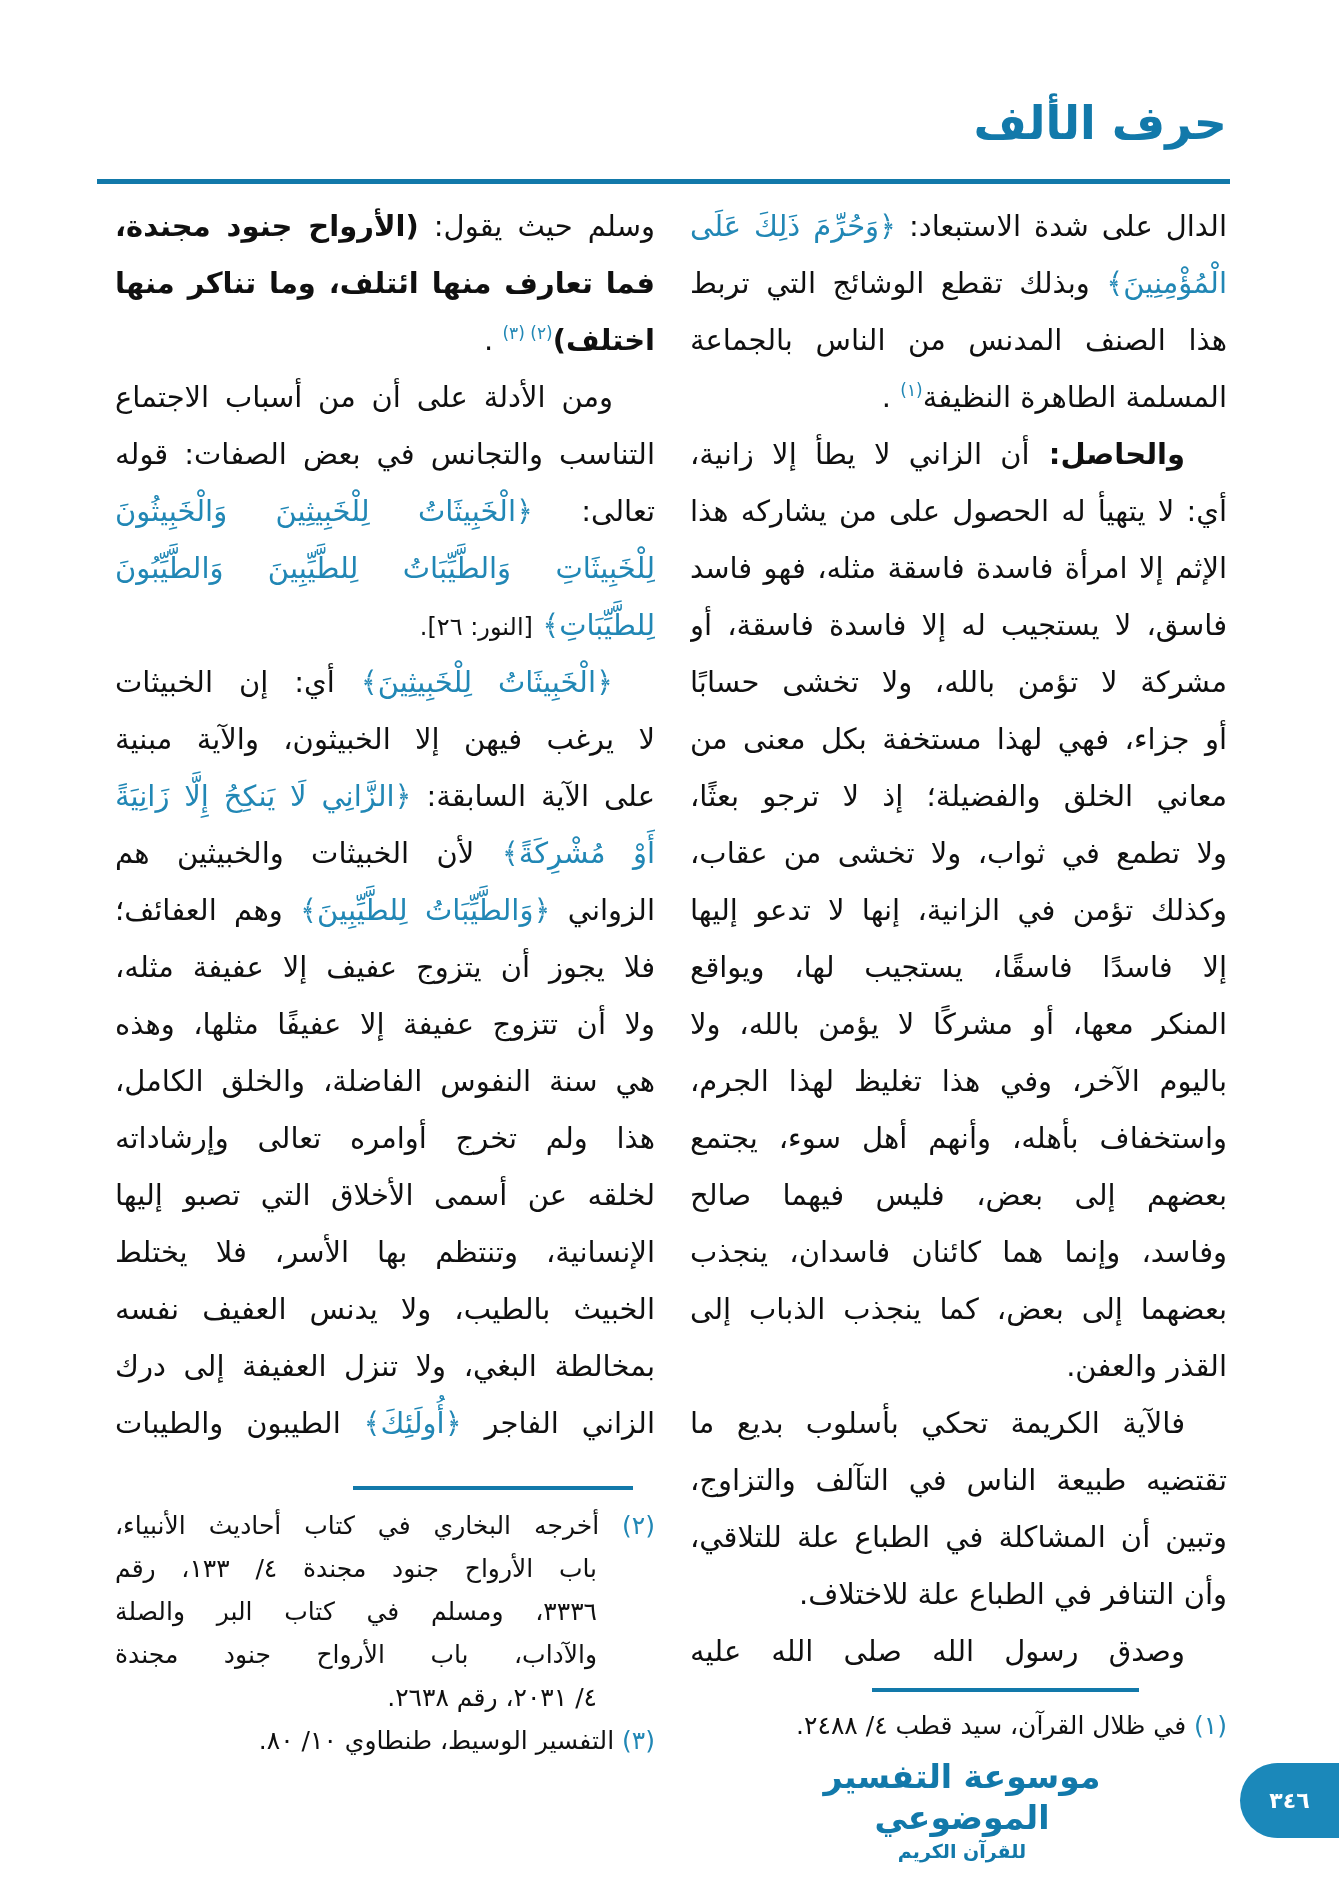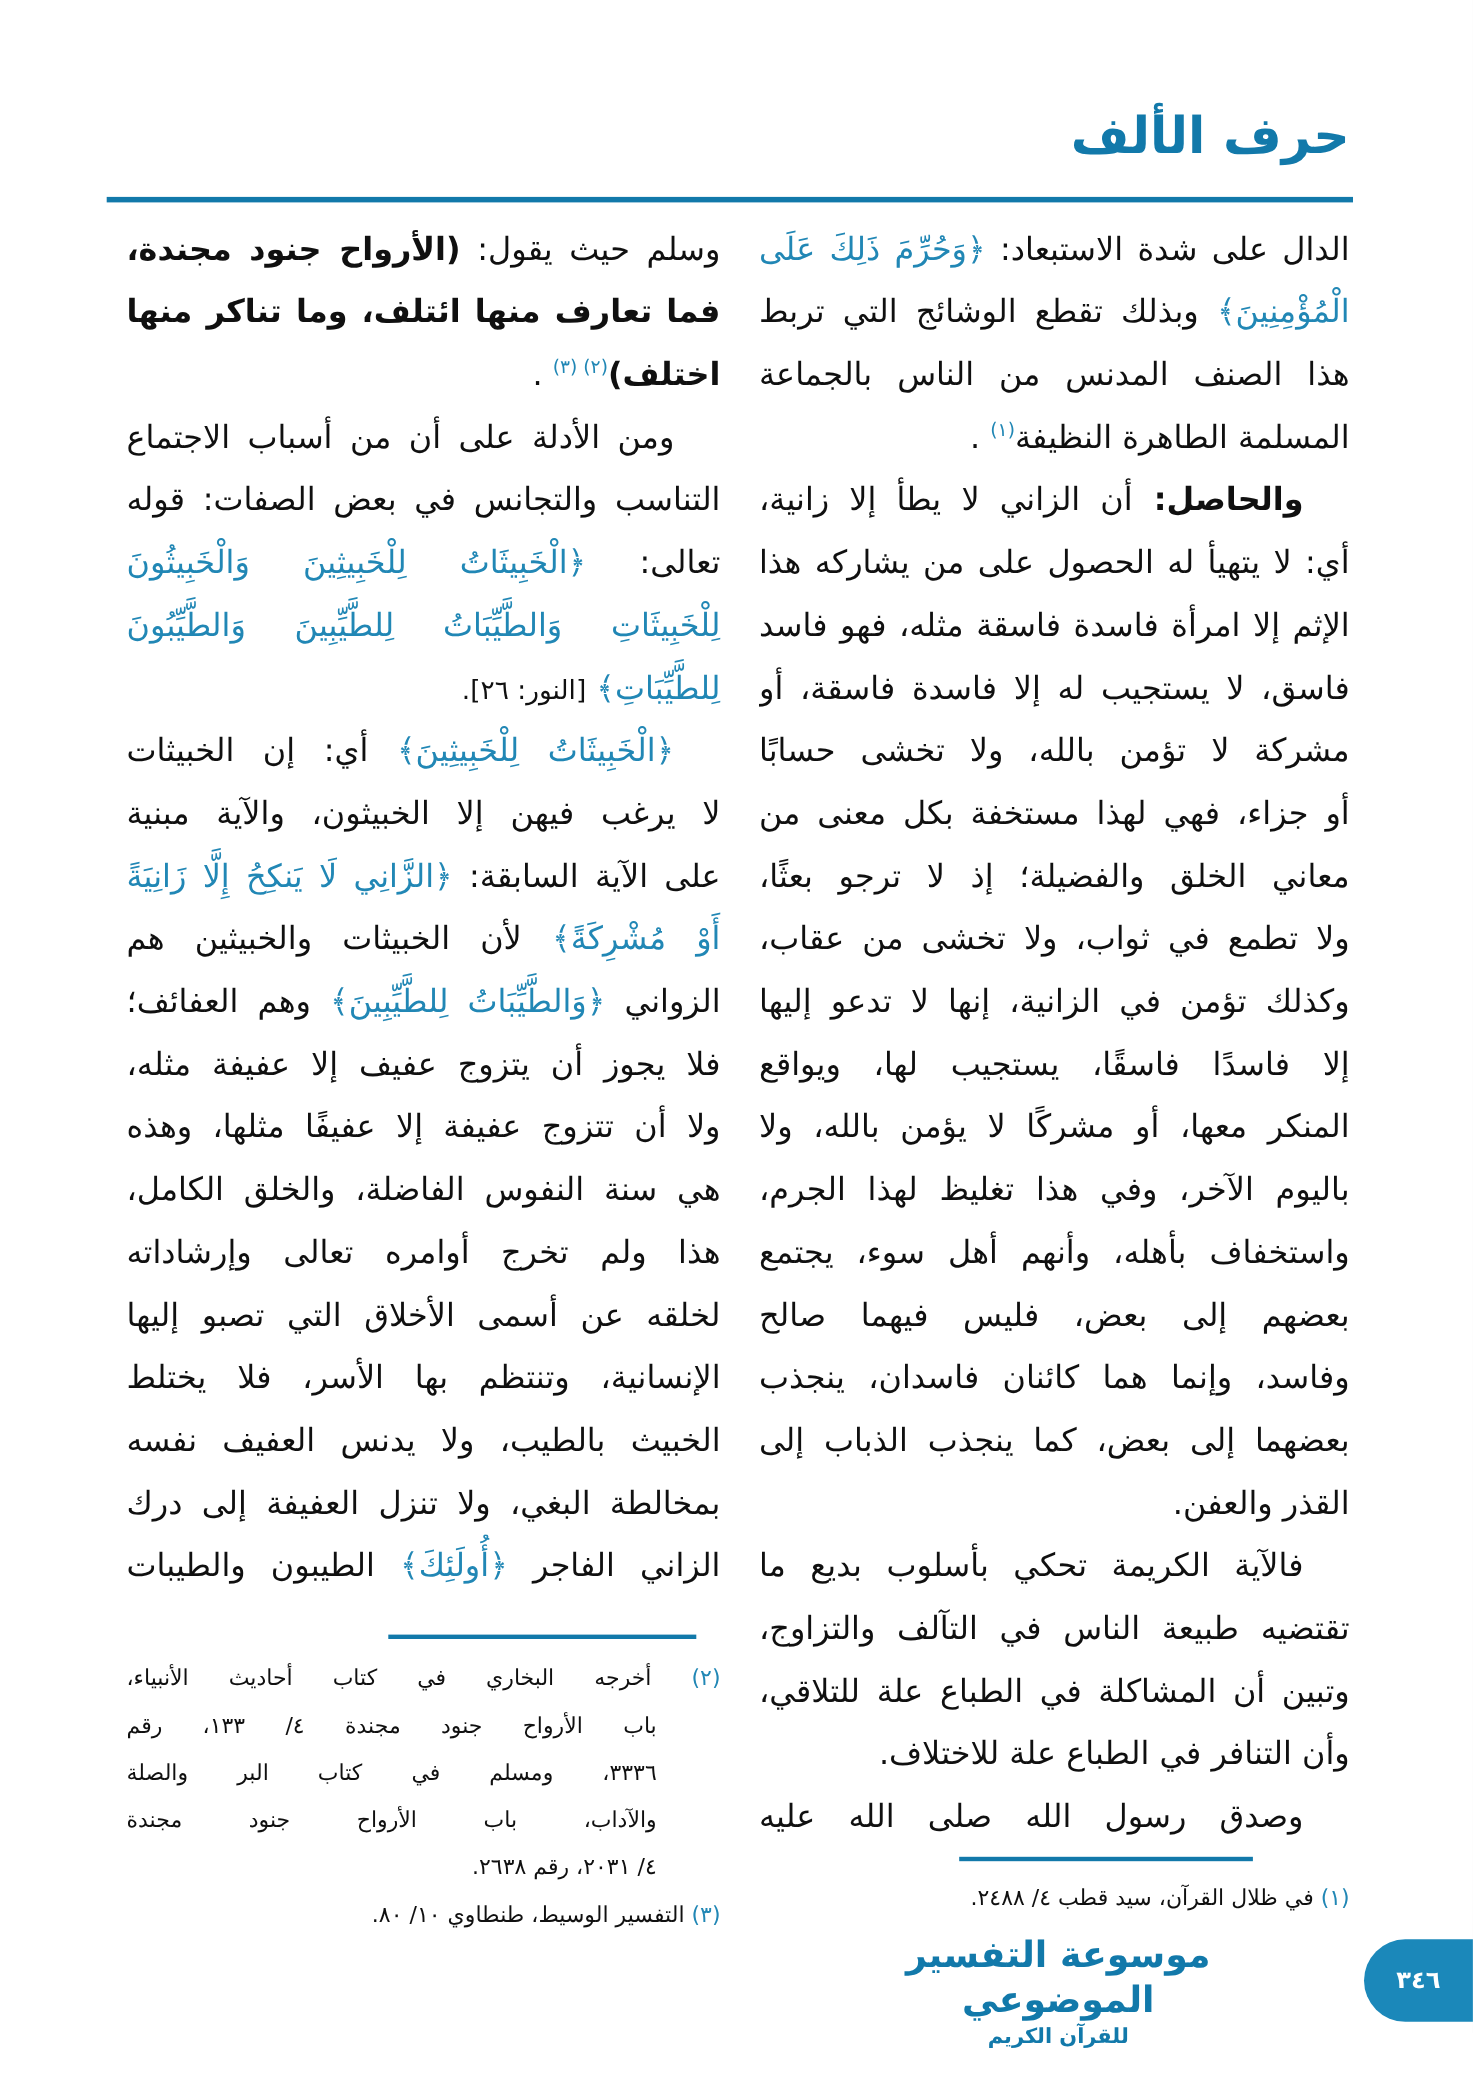--- a/index.html
+++ b/index.html
@@ -30,21 +30,21 @@
   .ind{padding-right:42px;}
   .s-n{color:var(--ink);}
   .s-b{color:var(--ink);font-weight:bold;margin-top:16px;}
   .s-q{color:var(--quran);}
   .s-r{color:var(--ink);font-size:24px;}
   .s-f{color:var(--quran);font-size:17px;vertical-align:super;line-height:0;}
   .s-fm{color:var(--quran);}
   .fn-sep{height:4px;background:var(--accent);}
   .col-right .fn-sep{width:267px;margin:8px 88px 12px auto;}
   .col-left .fn-sep{width:280px;margin:34px 22px 14px auto;}
-  .fn .line{height:43px;line-height:43px;font-size:20px;}
+  .fn .line{height:43px;line-height:43px;font-size:25px;}
   .fn .hang{padding-right:58px;}
   .logo{
     position:absolute;bottom:28px;right:222px;width:310px;text-align:center;
     color:var(--accent);direction:rtl;
   }
   .logo-main{font-size:33px;font-weight:bold;line-height:1.25;}
   .logo-sub{font-size:19px;font-weight:bold;margin-top:2px;}
   .page-badge{
     position:absolute;top:1763px;right:0;width:99px;height:75px;background:var(--badge);
     border-radius:38px 0 0 38px;color:#ffffff;font-size:22px;font-weight:bold;

